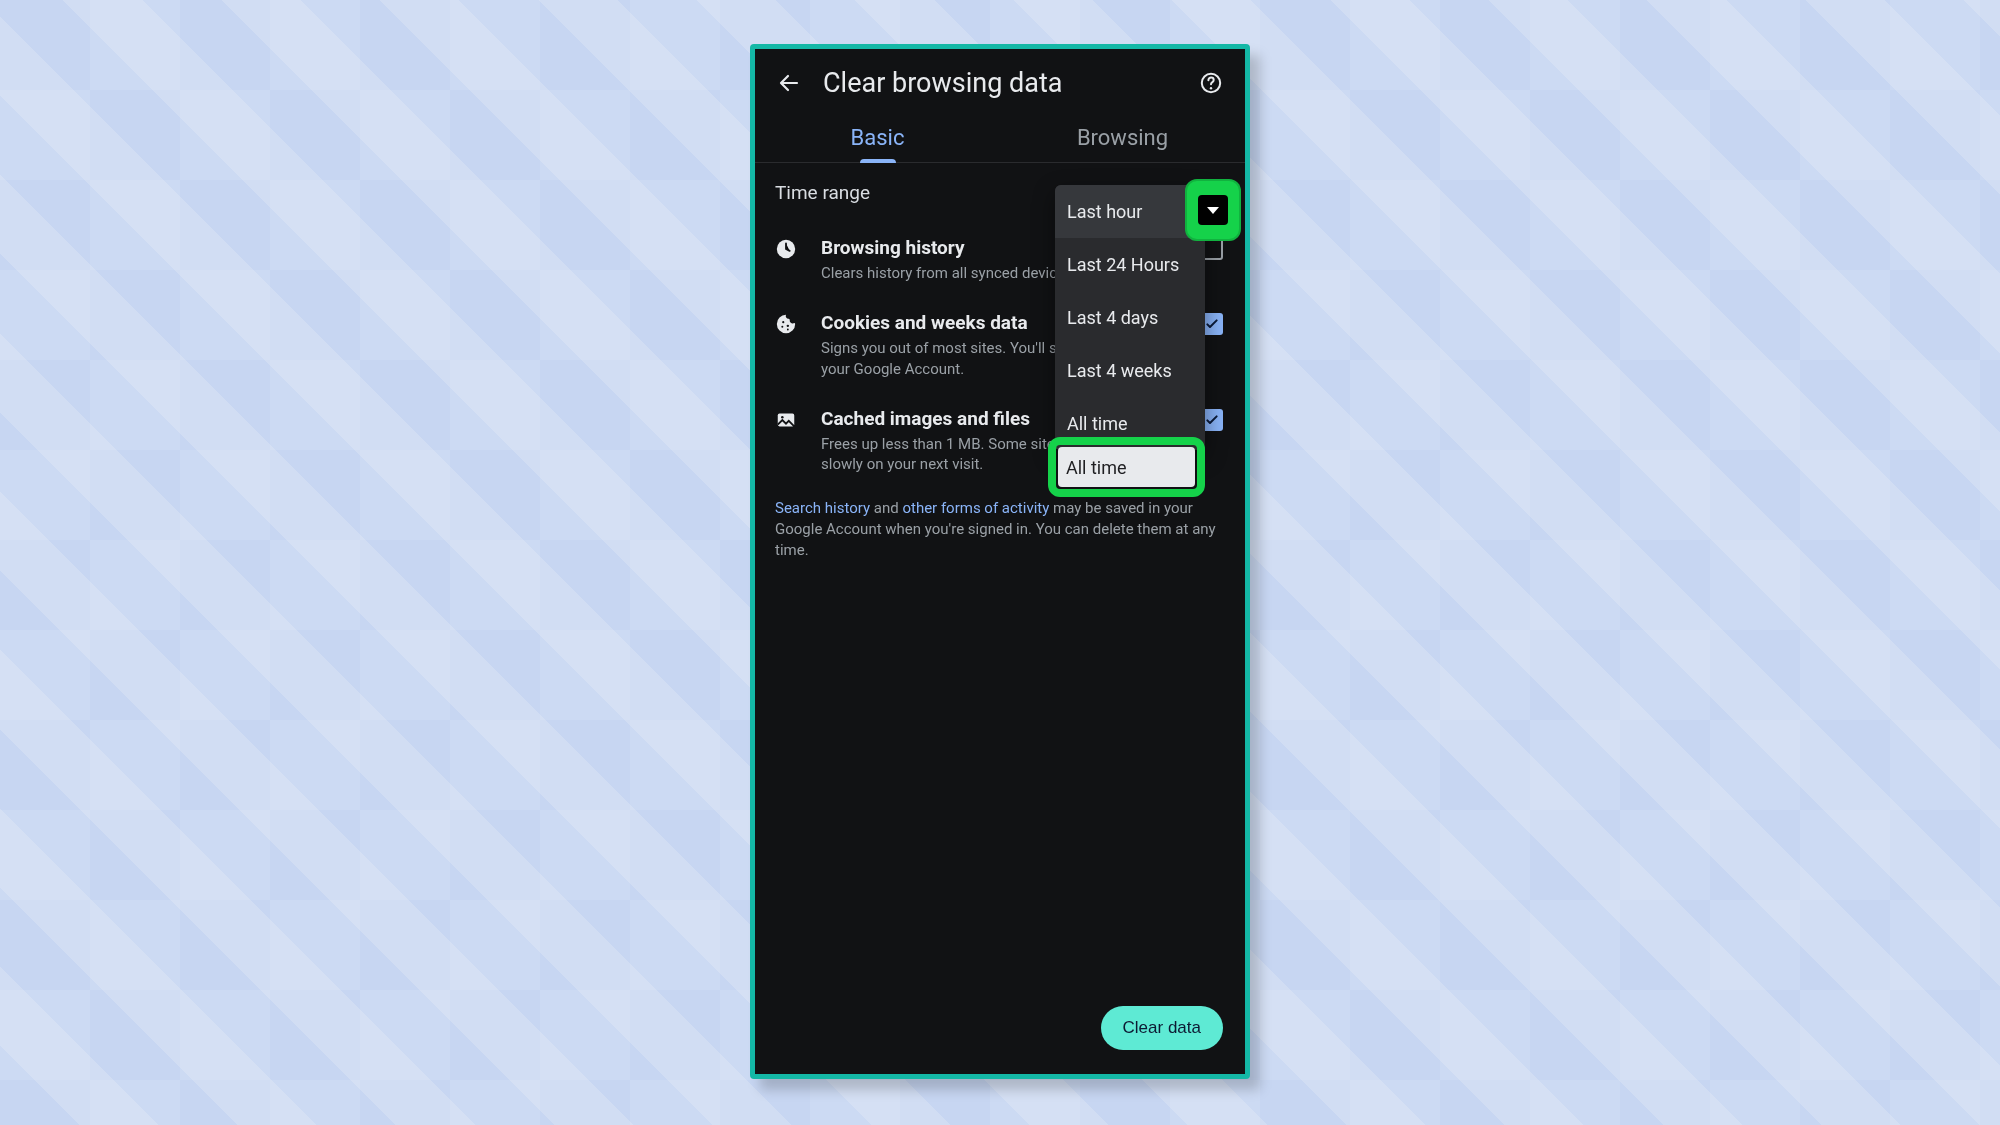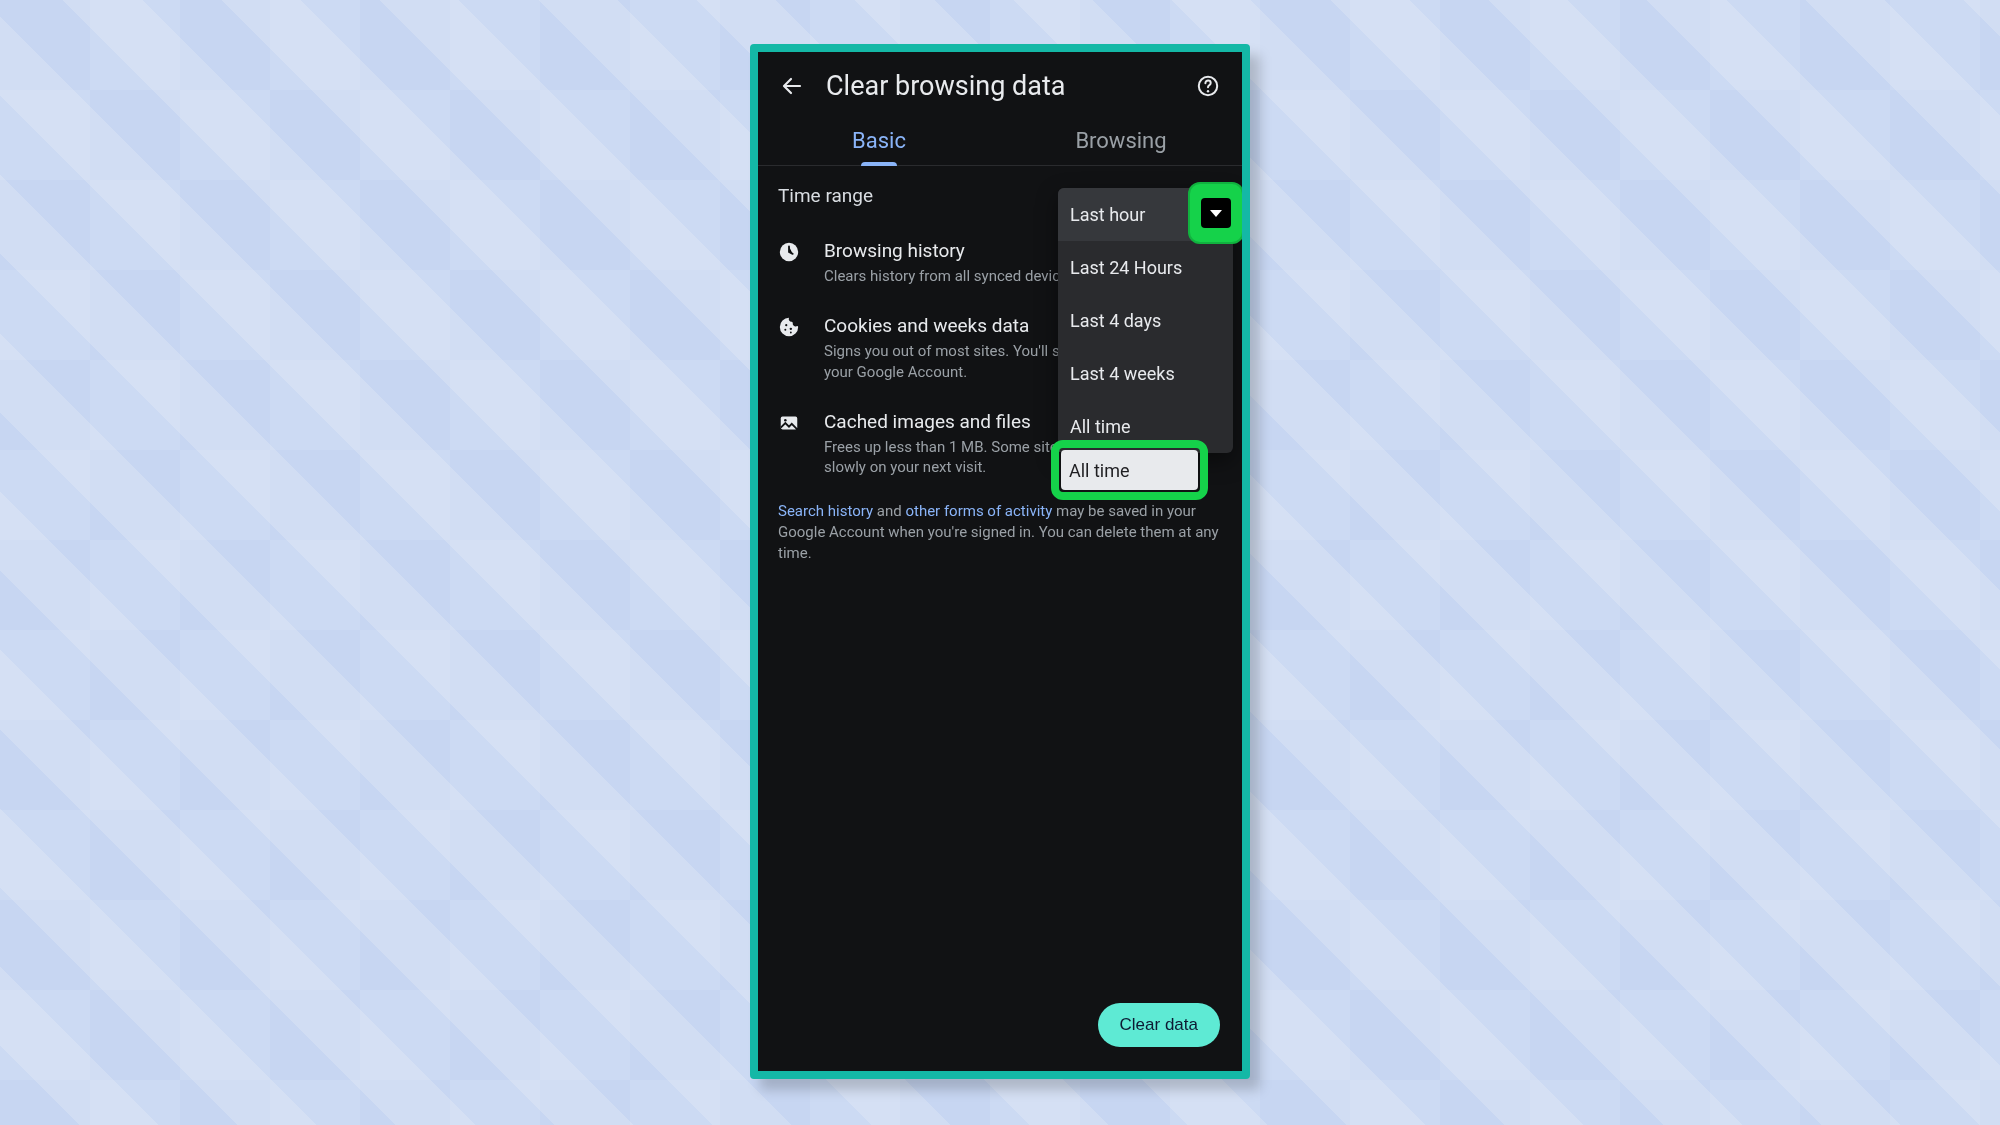--- a/index.html
+++ b/index.html
@@ -30,21 +30,21 @@
     width: 500px; height: 1035px;
     background: rgba(0,0,0,0.18);
     border-radius: 4px;
     filter: blur(6px);
   }
   .phone {
     position: absolute;
     left: 750px; top: 44px;
     width: 500px; height: 1035px;
     background: #111214;
-    border: 8px solid #14b8a6;
+    border: 5px solid #14b8a6;
     border-radius: 4px;
     color: #e5e7eb;
     overflow: hidden;
   }
 
   .appbar {
     display: flex;
     align-items: center;
     gap: 18px;
     padding: 18px 18px 16px 18px;
@@ -125,20 +125,21 @@
     width: 24px; height: 24px;
     margin-top: 2px;
     color: #e8eaed;
     flex: 0 0 24px;
   }
   .option .texts { flex: 1; min-width: 0; }
   .option .primary {
     font-size: 19px;
     color: #e8eaed;
     margin-bottom: 4px;
+    font-weight: bold;
   }
   .option .secondary {
     font-size: 15px;
     line-height: 1.35;
     color: #9aa0a6;
   }
   .option .trailing {
     width: 22px; height: 22px;
     margin-top: 2px;
     flex: 0 0 22px;
@@ -181,21 +182,21 @@
     padding: 12px 22px;
     font-size: 17px;
     cursor: pointer;
   }
 
   
   .dropdown {
     position: absolute;
     top: 136px;
     left: 300px;
-    width: 175px;
+    width: 150px;
     background: #2a2b2e;
     border-radius: 6px;
     box-shadow: 0 8px 22px rgba(0,0,0,0.45);
     overflow: hidden;
     z-index: 20;
   }
   .dropdown-item {
     padding: 16px 12px;
     font-size: 18px;
     color: #e8eaed;

